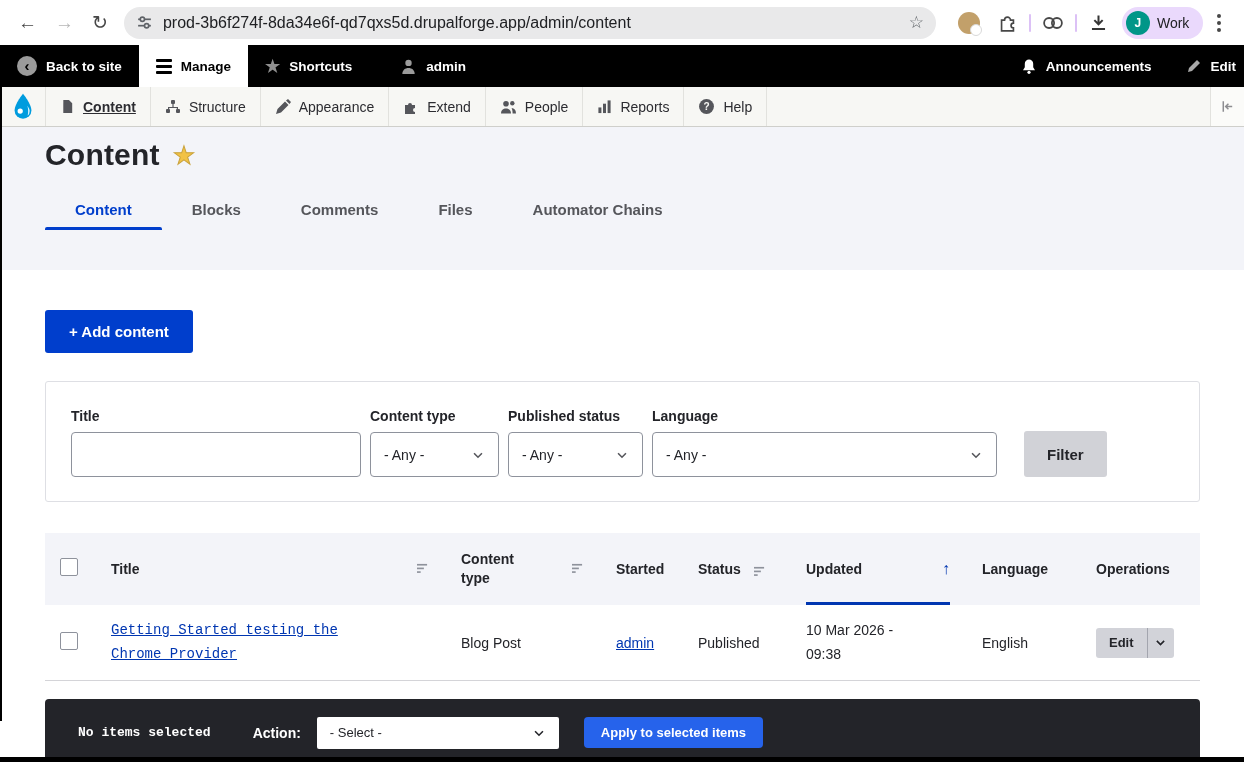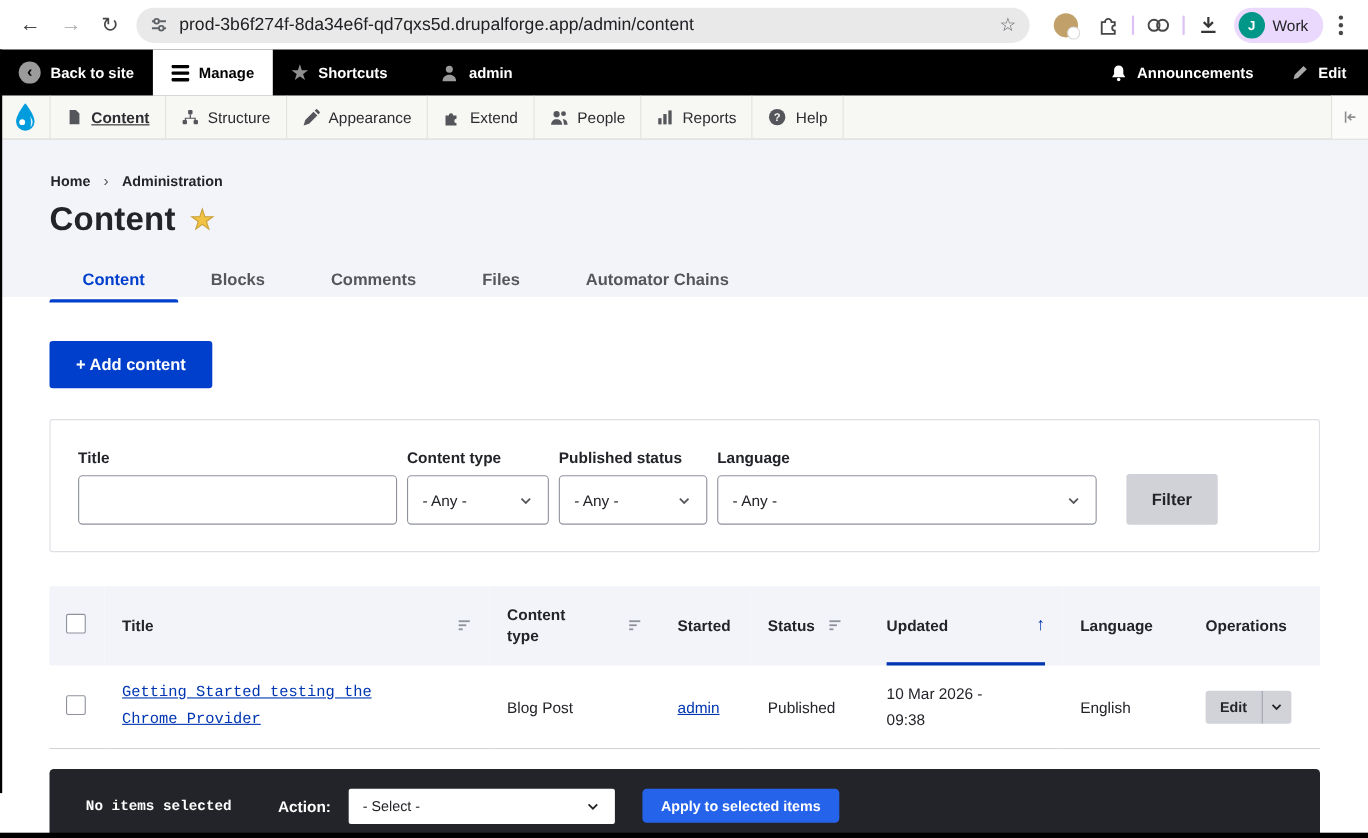--- a/index.html
+++ b/index.html
@@ -34,21 +34,21 @@
   
   .admin-bar { position:absolute; top:45px; left:0; width:1244px; height:42px; background:#000;
                display:flex; align-items:stretch; color:#fff; font-size:13.5px; font-weight:bold; }
   .ab-item { display:flex; align-items:center; gap:9px; padding:0 17px; cursor:pointer; }
   .ab-item.active { background:#fff; color:#000; }
   .back-circ { width:20px; height:20px; border-radius:50%; background:#9b9b9b; color:#000;
                display:flex; align-items:center; justify-content:center; font-size:15px; font-weight:bold; padding-bottom:2px; }
   .hamb { display:flex; flex-direction:column; gap:3px; }
   .hamb i { width:16px; height:3px; background:#000; border-radius:1px; }
   .ab-star { color:#8f8f8f; font-size:17px; }
-  .ab-right { margin-left:auto; display:flex; align-items:center; gap:34px; padding-right:20px; }
+  .ab-right { margin-left:auto; display:flex; align-items:center; gap:34px; padding-right:8px; }
   .ab-rt { display:flex; align-items:center; gap:9px; cursor:pointer; }
 
   
   .menu-bar { position:absolute; top:87px; left:0; width:1244px; height:40px; background:#f7f7f4;
               border-bottom:1px solid #cfcfcb; display:flex; align-items:stretch; }
   .logo-cell { width:46px; display:flex; align-items:center; justify-content:center;
                border-right:1px solid #e2e2de; }
   .mi { display:flex; align-items:center; gap:8px; padding:0 14px; border-right:1px solid #e2e2de;
         font-size:14px; color:#2c2c31; cursor:pointer; }
   .mi svg { color:#55565b; }
@@ -93,21 +93,21 @@
 
   
   table.listing { margin-top:31px; width:1155px; border-collapse:collapse; table-layout:fixed; }
   .listing col.c-cb{width:50px;} .listing col.c-title{width:350px;} .listing col.c-type{width:155px;}
   .listing col.c-auth{width:82px;} .listing col.c-status{width:108px;} .listing col.c-upd{width:176px;}
   .listing col.c-lang{width:114px;} .listing col.c-ops{width:120px;}
   .listing thead th { background:#f3f4f9; text-align:left; font-size:14px; font-weight:bold;
                       color:#232429; padding:17px 16px; vertical-align:middle; }
   .listing thead th.cb-cell, .listing tbody td.cb-cell { padding-left:15px; }
   .th-flex { display:flex; align-items:center; justify-content:space-between; }
-  .th-inline { display:flex; align-items:center; gap:12px; }
+  .th-inline { display:flex; align-items:flex-end; gap:12px; }
   th.sorted { color:#0036b1; position:relative; cursor:pointer; }
   th.sorted::after { content:""; position:absolute; left:16px; right:16px; bottom:0; height:3px; background:#0036b1; }
   .sort-asc { color:#0036b1; font-size:16px; font-weight:bold; }
   .wrap-narrow { max-width:70px; line-height:1.35; }
   .listing tbody td { padding:14px 16px; font-size:14px; color:#232429; vertical-align:middle;
                       border-bottom:1px solid #d4d4d8; background:#fff; }
   .cell-link { color:#0036b1; text-decoration:underline; cursor:pointer; }
   .title-link { display:inline-block; max-width:262px; line-height:1.7;font-family:Liberation Mono, monospace; }
   .date-cell { max-width:112px; line-height:1.7; }
   input[type=checkbox] { appearance:none; -webkit-appearance:none; width:18px; height:18px;
@@ -282,25 +282,20 @@
       <span>Help</span>
     </div>
     <div class="mb-collapse">
       <svg width="15" height="15" viewBox="0 0 16 16" fill="none" stroke="currentColor" stroke-width="1.6">
         <path d="M3.5 2.5v11M13 8H6M9 5l-3 3 3 3"></path>
       </svg>
     </div>
   </div>
 
   <div class="page-header">
-    <div class="crumbs">
-      <span>Home</span>
-      <span class="crumb-sep">›</span>
-      <span>Administration</span>
-    </div>
     <div class="title-row">
       <h1 class="page-title">Content</h1>
       <span class="fav-star">★</span>
     </div>
     <div class="tabs">
       <div class="tab active">Content</div>
       <div class="tab">Blocks</div>
       <div class="tab">Comments</div>
       <div class="tab">Files</div>
       <div class="tab">Automator Chains</div>

